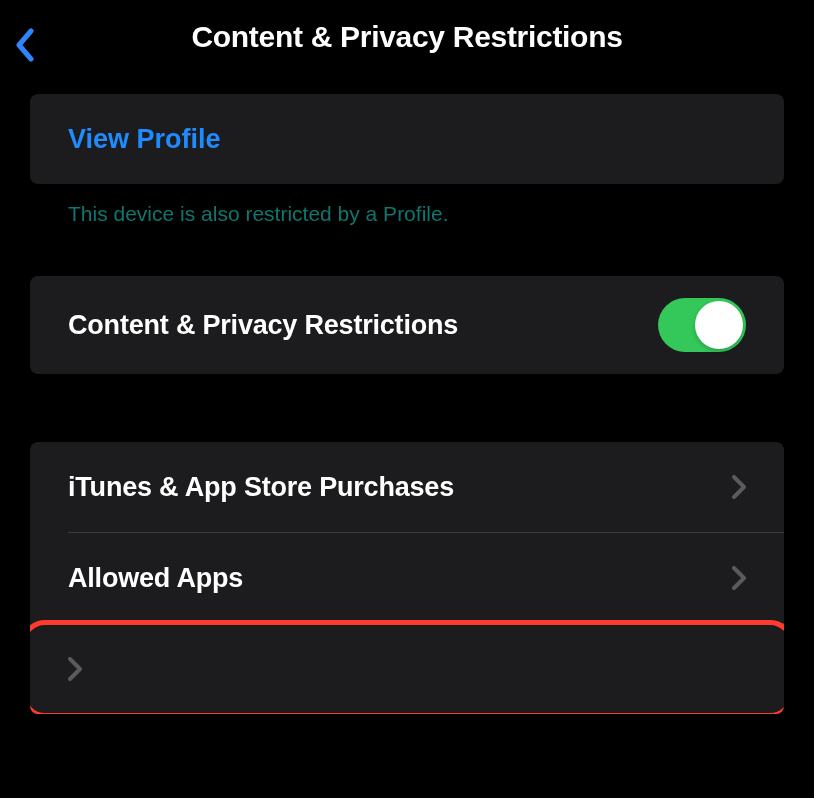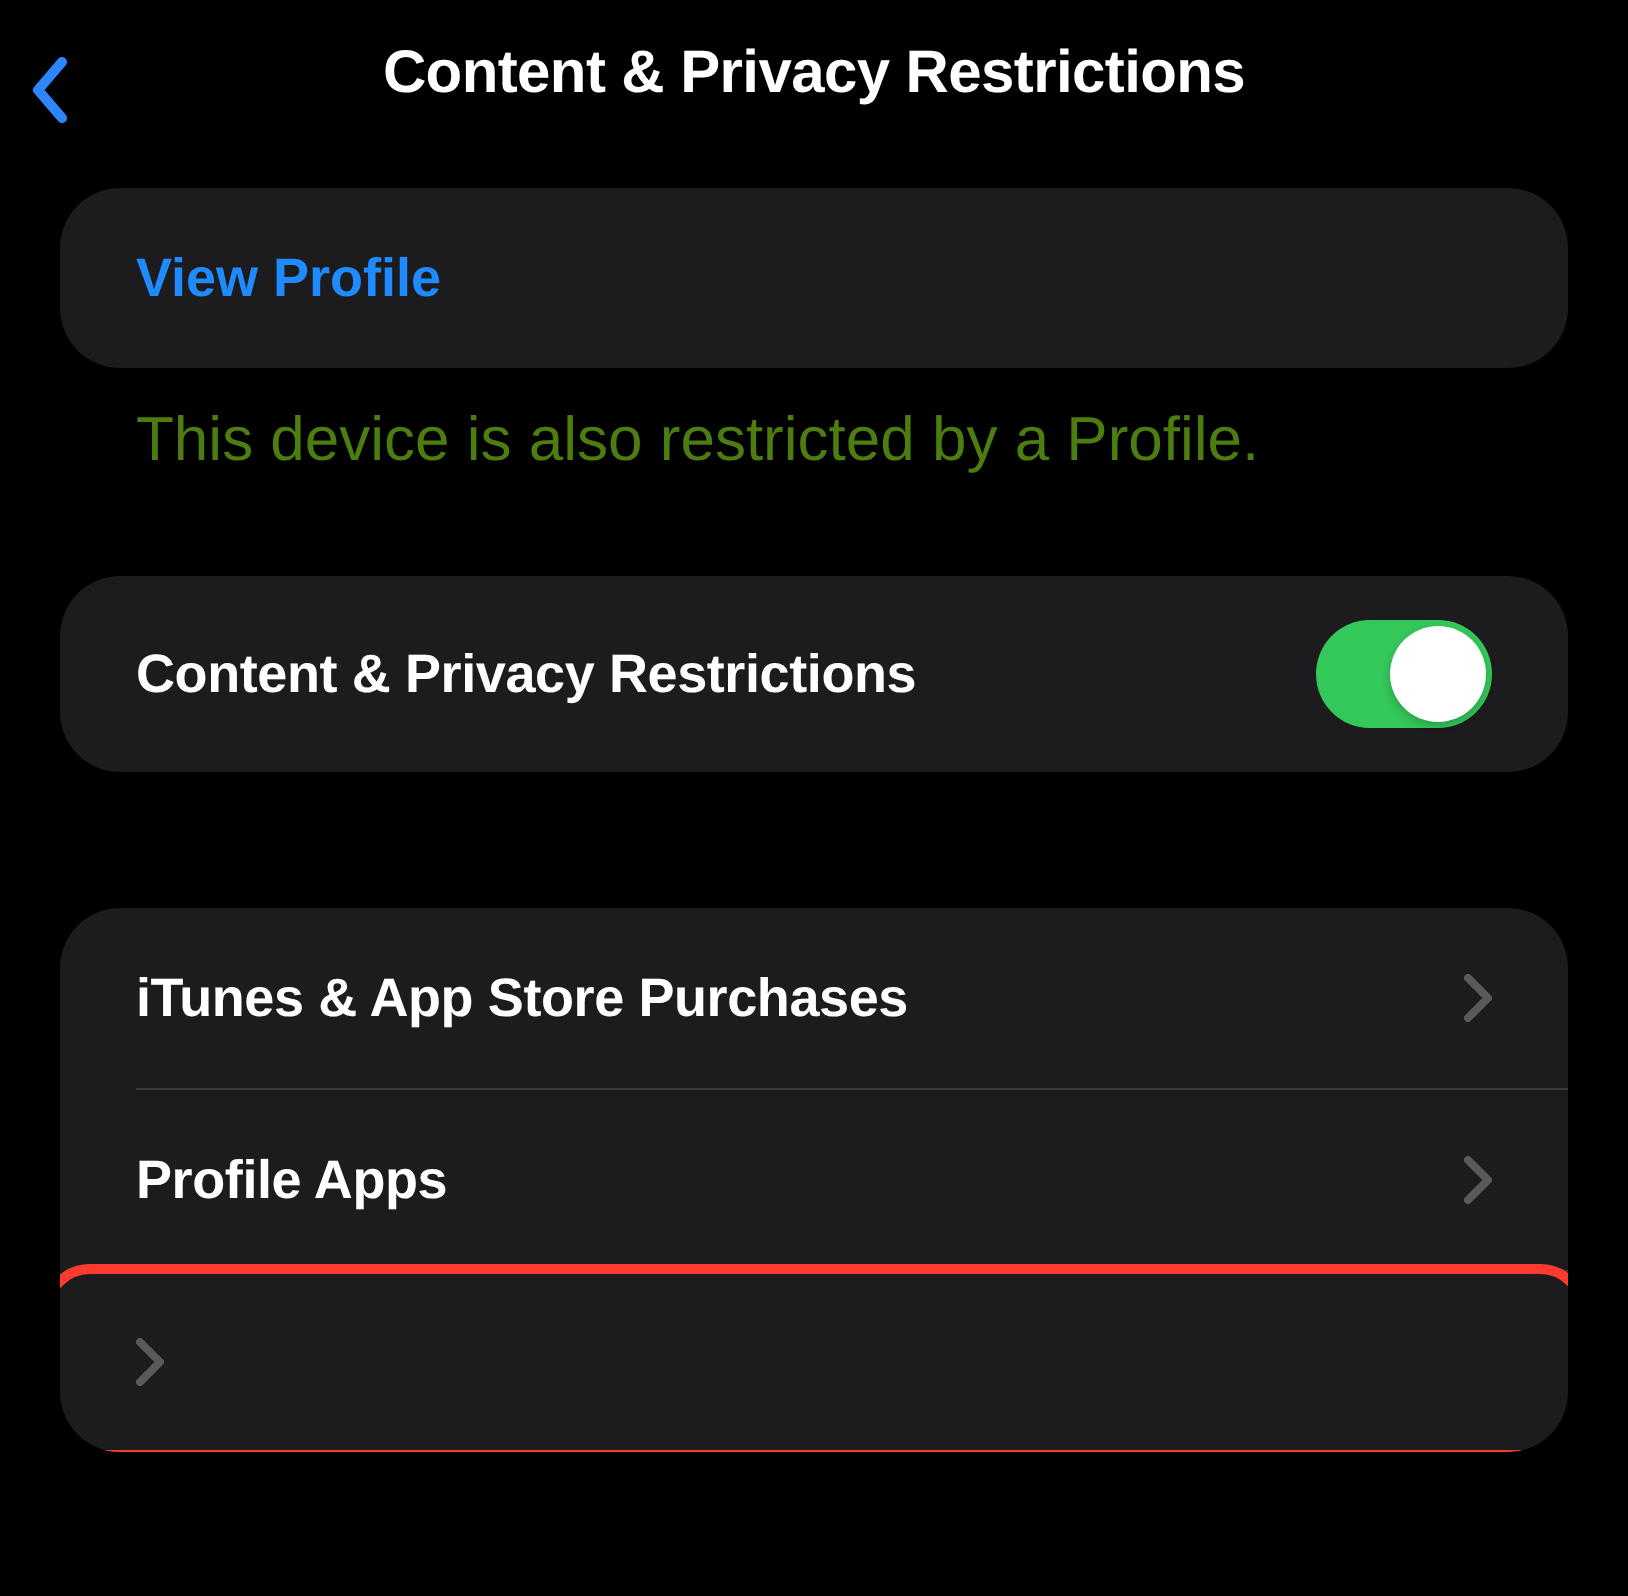--- a/index.html
+++ b/index.html
@@ -39,21 +39,21 @@
       text-align: center;
       font-size: 30px;
       font-weight: 600;
       letter-spacing: -0.3px;
     }
     .content {
       padding: 0 30px;
     }
     .cell-group {
       background: #1c1c1e;
-      border-radius: 30px;
+      border-radius: 8px;
       overflow: hidden;
       margin-bottom: 18px;
     }
     .cell {
       display: flex;
       align-items: center;
       padding: 22px 38px;
       min-height: 90px;
       position: relative;
     }
@@ -75,22 +75,22 @@
     .chevron-right {
       color: #5a5a5e;
       display: flex;
       align-items: center;
     }
     .chevron-right svg {
       width: 14px;
       height: 24px;
     }
     .footer-text {
-      color: #4d7c0f;
-      font-size: 31px;
+      color: #0f766e;
+      font-size: 21px;
       padding: 0 38px;
       margin-top: 0px;
       margin-bottom: 50px;
       font-weight: 400;
     }
     .toggle {
       width: 88px;
       height: 54px;
       background: #34c759;
       border-radius: 27px;
@@ -161,21 +161,21 @@
     <div class="cell">
       <div class="cell-label">iTunes &amp; App Store Purchases</div>
       <div class="chevron-right">
         <svg viewBox="0 0 14 24" fill="none">
           <path d="M2 2 L12 12 L2 22" stroke="#5a5a5e" stroke-width="4" stroke-linecap="round" stroke-linejoin="round"></path>
         </svg>
       </div>
     </div>
     <div class="cell-divider"></div>
     <div class="cell">
-      <div class="cell-label">Profile Apps</div>
+      <div class="cell-label">Allowed Apps</div>
       <div class="chevron-right">
         <svg viewBox="0 0 14 24" fill="none">
           <path d="M2 2 L12 12 L2 22" stroke="#5a5a5e" stroke-width="4" stroke-linecap="round" stroke-linejoin="round"></path>
         </svg>
       </div>
     </div>
     <div class="cell-divider"></div>
     <div class="highlight-row">
       <div class="cell">
         <div class="chevron-right">

